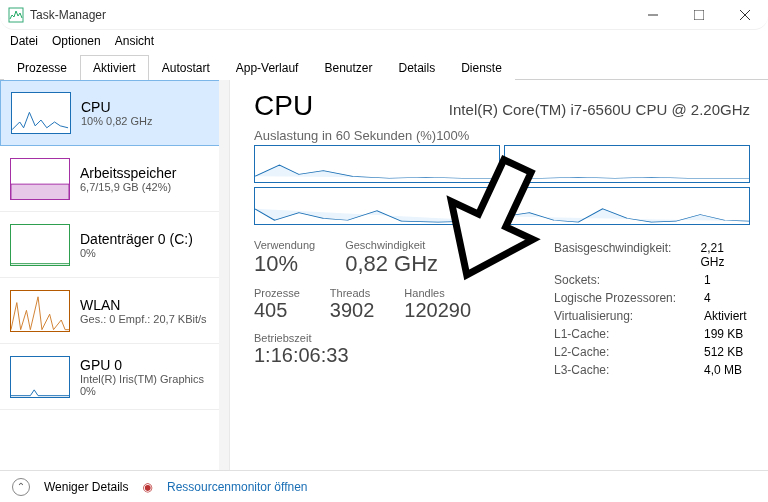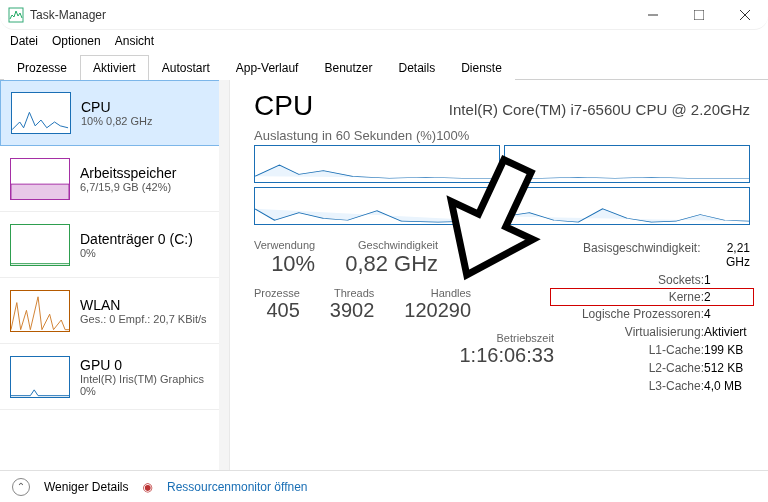--- a/index.html
+++ b/index.html
@@ -121,21 +121,21 @@
   }
   .graph {
     height: 38px;
     border: 1px solid #1a6fb5;
     background: #fff;
     position: relative;
     overflow: hidden;
   }
   .graph svg { width: 100%; height: 100%; display: block; }
   
-  .stats-row { display: flex; text-align: right; }
+  .stats-row { display: flex; }
   .stats-left { width: 300px; }
   .stats-right { flex: 1; font-size: 12px; }
   .stat-block { display: flex; gap: 30px; margin-bottom: 10px; }
   .stat .label { font-size: 11px; color: #666; }
   .stat .value { font-size: 22px; font-weight: 400; color: #444; }
   .stat.small .value { font-size: 20px; }
   .detail-row {
     display: flex;
     padding: 2px 0;
   }
@@ -363,24 +363,20 @@
 
       <div class="stats-right">
         <div class="detail-row">
             <span class="k">Basisgeschwindigkeit:</span>
             <span class="v">2,21 GHz</span>
           </div>
         <div class="detail-row">
             <span class="k">Sockets:</span>
             <span class="v">1</span>
           </div>
-        <div class="detail-row highlight">
-            <span class="k">Kerne:</span>
-            <span class="v">2</span>
-          </div>
         <div class="detail-row">
             <span class="k">Logische Prozessoren:</span>
             <span class="v">4</span>
           </div>
         <div class="detail-row">
             <span class="k">Virtualisierung:</span>
             <span class="v">Aktiviert</span>
           </div>
         <div class="detail-row">
             <span class="k">L1-Cache:</span>

